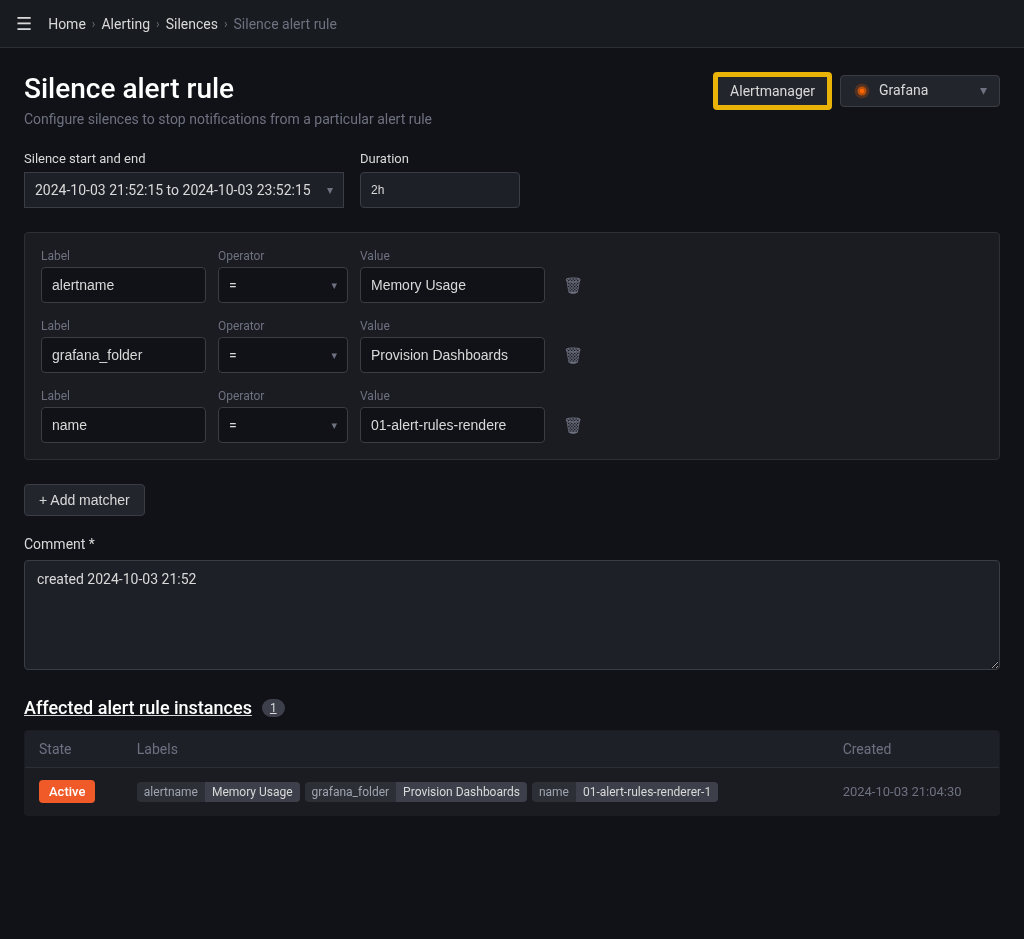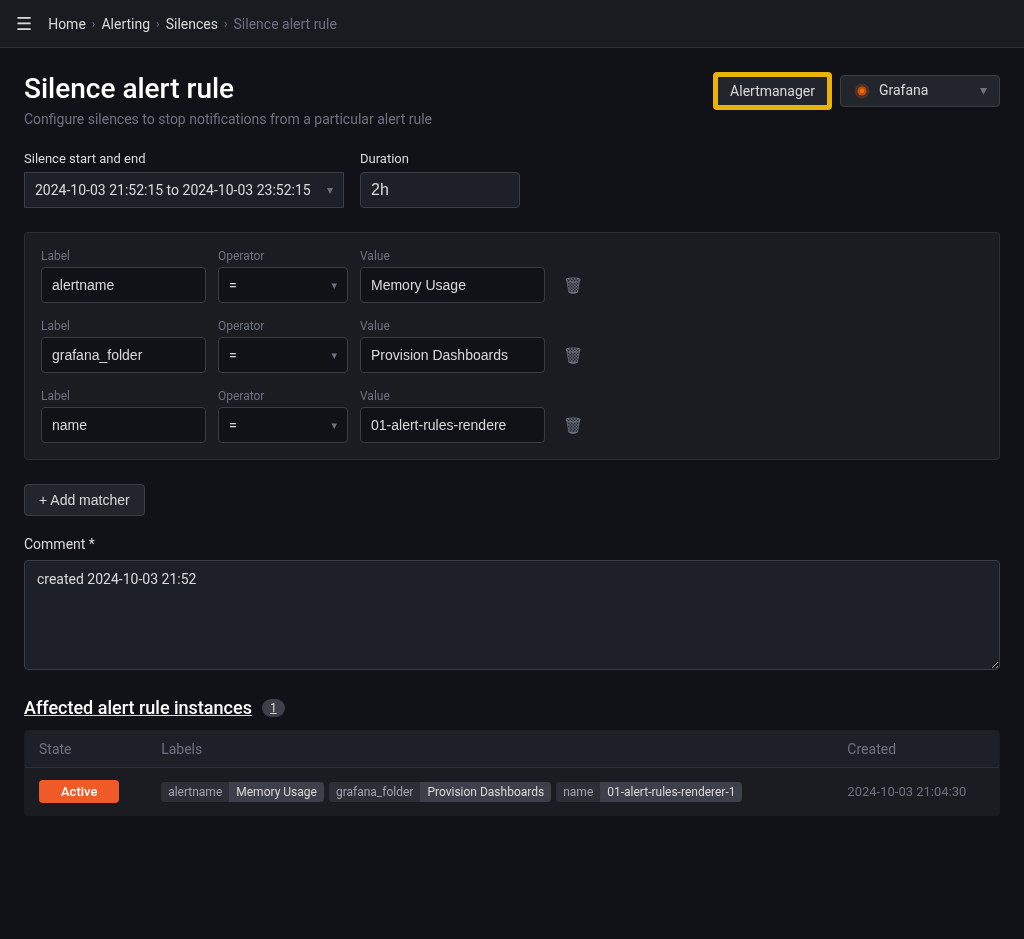--- a/index.html
+++ b/index.html
@@ -139,21 +139,21 @@
       color: #6e7180;
       font-size: 12px;
     }
     .duration-input {
       background: #1e2028;
       border: 1px solid #3a3d44;
       border-radius: 4px;
       padding: 0 10px;
       height: 36px;
       color: #d9d9d9;
-      font-size: 16px;
+      font-size: 12px;
       width: 160px;
     }
 
     
     .refine-section {
       margin-bottom: 20px;
     }
     .refine-label {
       font-size: 14px;
       color: #d9d9d9;
@@ -317,21 +317,21 @@
       border-bottom: 1px solid #2c2f35;
       vertical-align: middle;
     }
     .instances-table tr:last-child td {
       border-bottom: none;
     }
     .state-active-badge {
       background: #f05a28;
       color: #fff;
       border-radius: 4px;
-      padding: 4px 22px;
+      padding: 4px 10px;
       font-size: 13px;
       font-weight: 500;
       display: inline-block;
     }
     .labels-cell {
       display: flex;
       flex-wrap: wrap;
       gap: 5px;
     }
     .label-chip {

